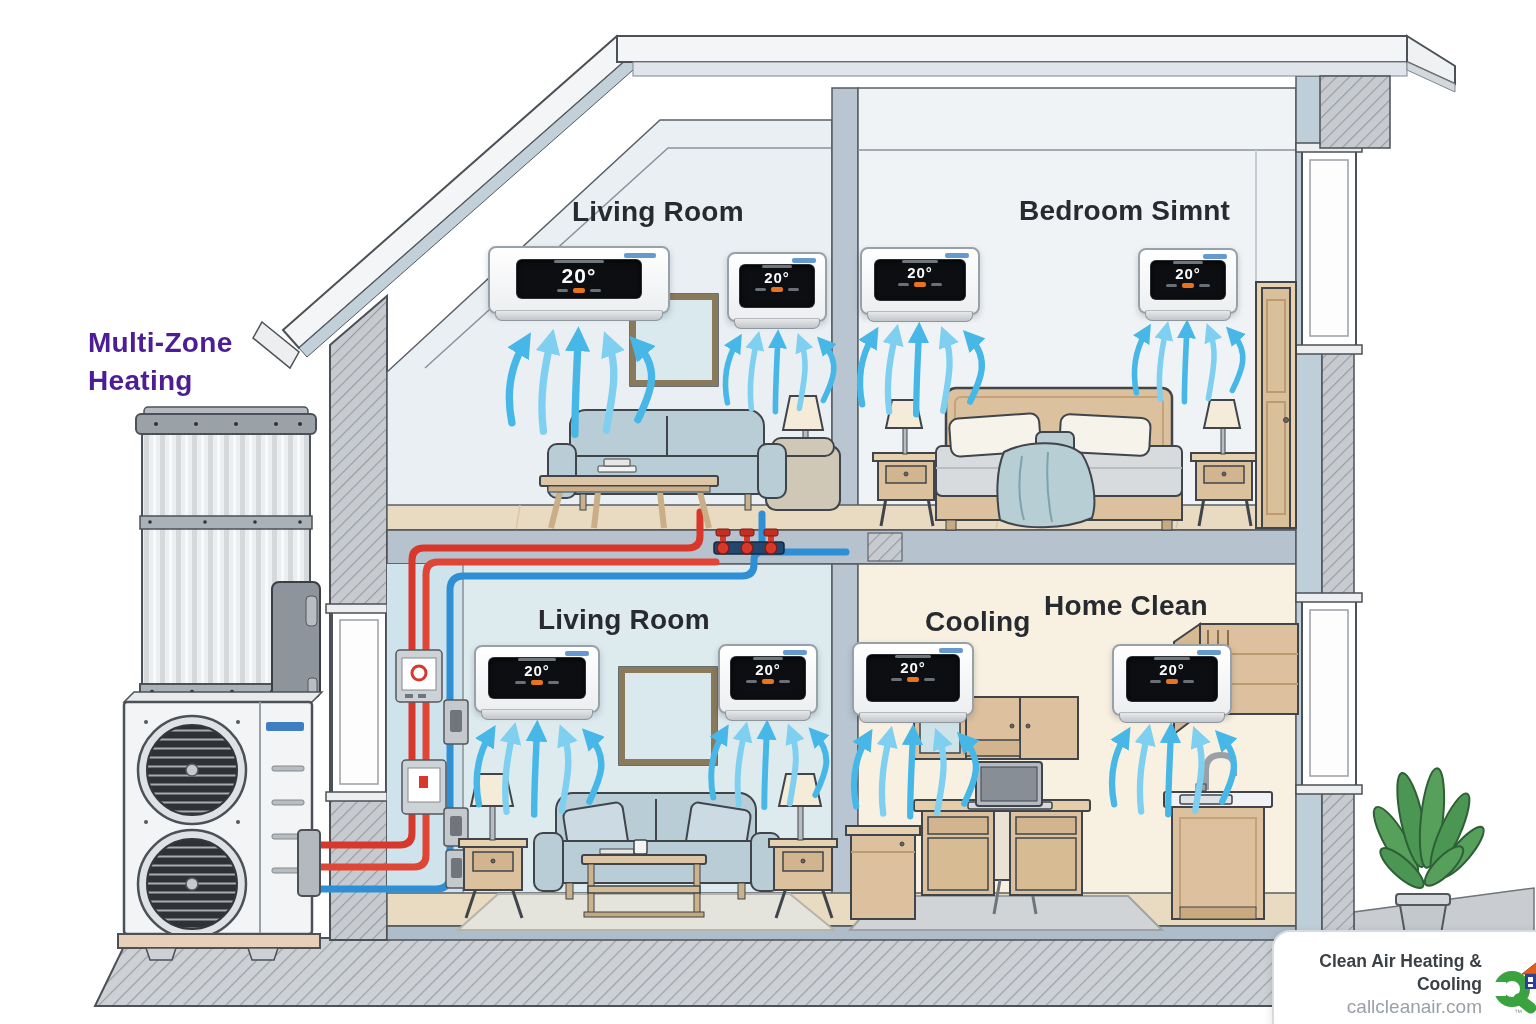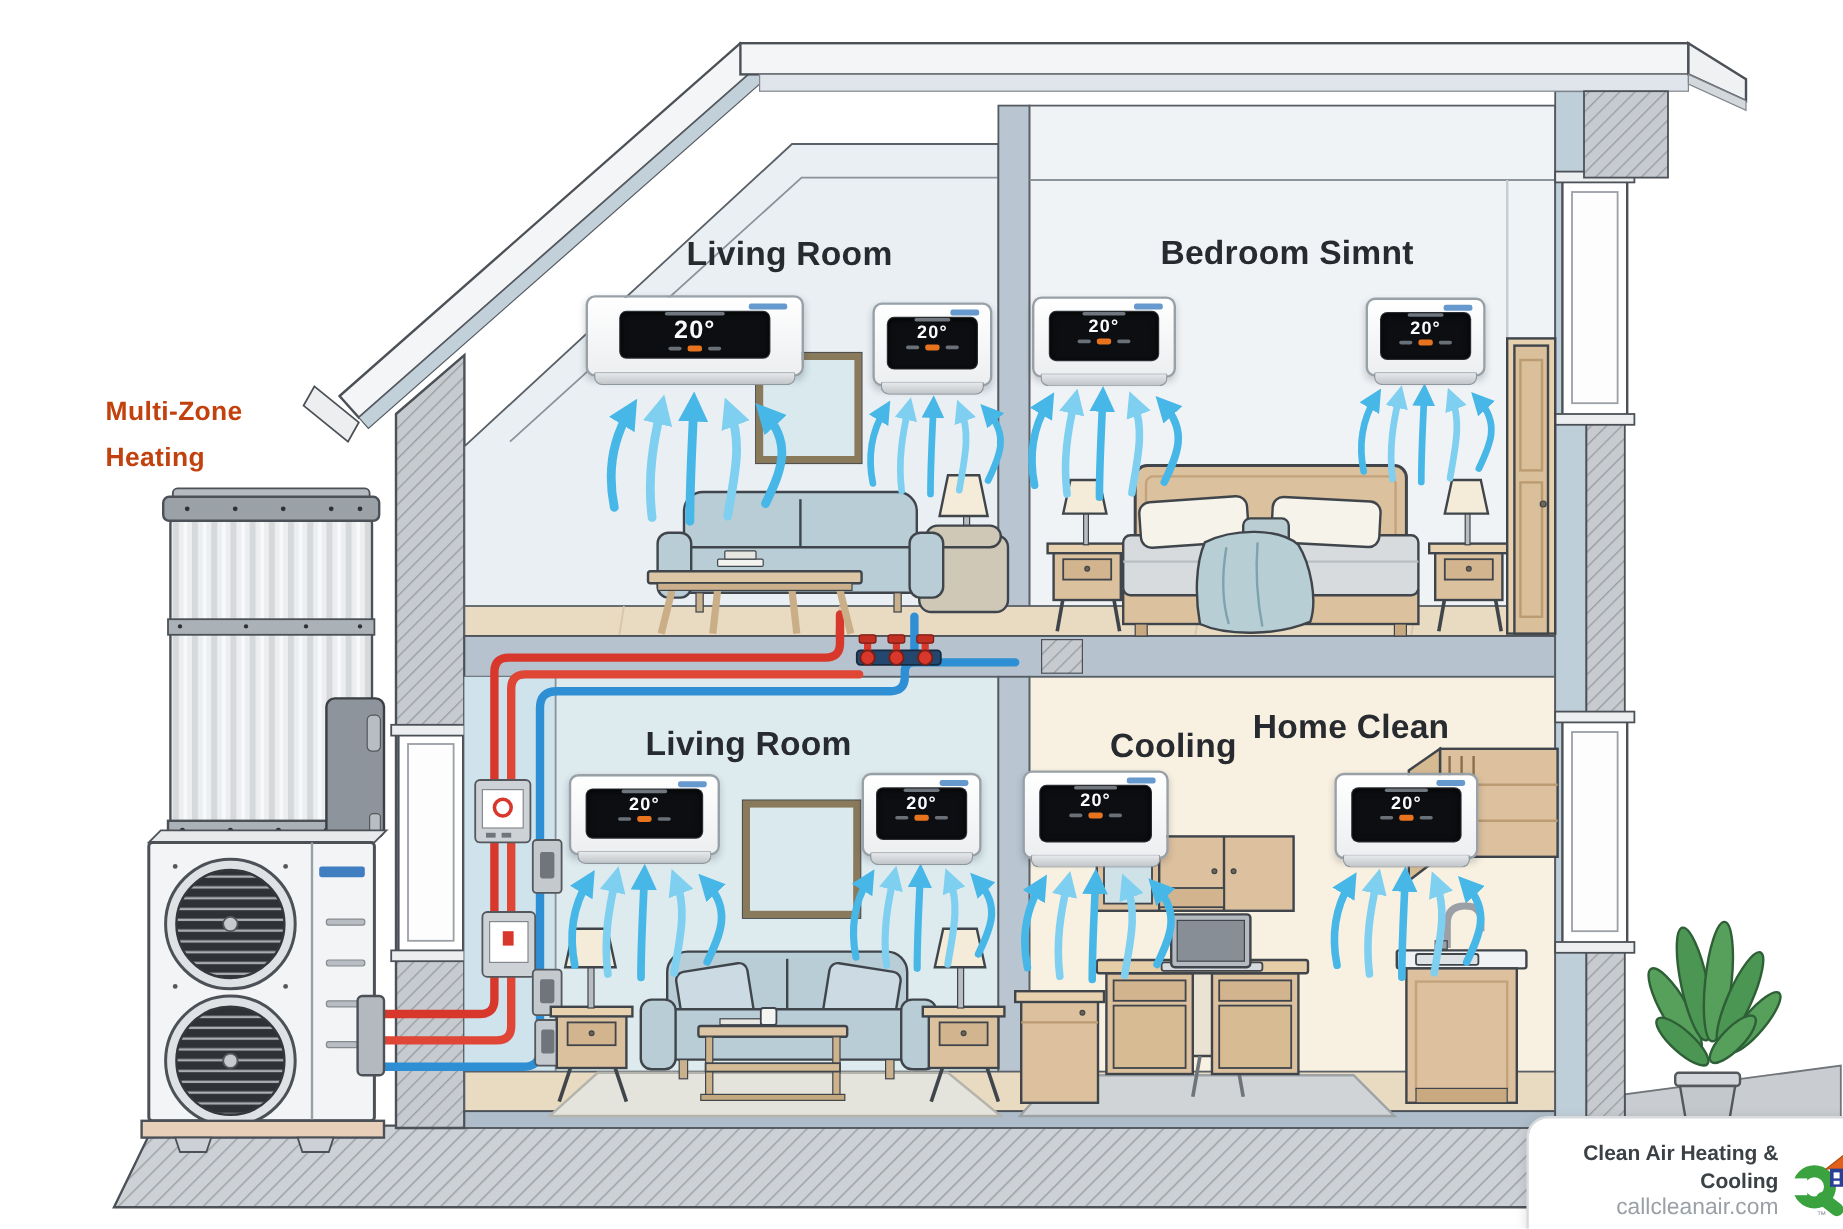--- a/index.html
+++ b/index.html
@@ -1,20 +1,20 @@
 <!DOCTYPE html>
 <html><head>
 <meta charset="utf-8">
 <style>
   html,body{margin:0;padding:0;background:#ffffff;}
   .stage{position:relative;width:1536px;height:1024px;background:#ffffff;overflow:hidden;
          font-family:"Liberation Sans",sans-serif;}
   .scene{position:absolute;left:0;top:0;}
 
-  .title{position:absolute;left:88px;top:324px;font-size:22px;font-weight:700;color:#c2410c;
+  .title{position:absolute;left:88px;top:324px;font-size:28px;font-weight:700;color:#4c1d95;
          line-height:38px;letter-spacing:.3px;}
   .label{position:absolute;color:#272b30;font-weight:600;font-size:28px;white-space:nowrap;
          letter-spacing:.2px;}
 
   .unit{position:absolute;background:linear-gradient(180deg,#ffffff,#ecEEf0);
         border:2px solid #99a1a8;border-radius:8px;box-shadow:0 3px 6px rgba(40,50,60,.22);}
   .unit .wordmark{position:absolute;top:4px;right:9px;width:24px;height:5px;background:#4b87c6;
         border-radius:2px;opacity:.85;}
   .unit.wide .wordmark{top:5px;right:12px;width:32px;}
   .unit .screen{position:absolute;left:11%;right:11%;top:11px;bottom:13px;background:#0c0e11;
@@ -415,21 +415,21 @@
     <use href="#airflow" transform="translate(1170,718) scale(0.9)"></use>
   </g>
 </svg>
 
 <div class="title">
   <div>Multi-Zone</div>
   <div>Heating</div>
 </div>
 
 <div class="label" style="left:572px;top:196px">Living Room</div>
-<div class="label" style="left:967px;top:195px">Bedroom Simnt</div>
+<div class="label" style="left:1019px;top:195px">Bedroom Simnt</div>
 <div class="label" style="left:538px;top:604px">Living Room</div>
 <div class="label" style="left:925px;top:606px">Cooling</div>
 <div class="label" style="left:1044px;top:590px">Home Clean</div>
 
 <div class="unit wide" style="left:488px;top:246px;width:178px;height:64px">
   <span class="wordmark"></span>
   <div class="screen">
     <span class="scr-bar"></span>
     <span class="temp">20°</span>
     <span class="scr-row">

